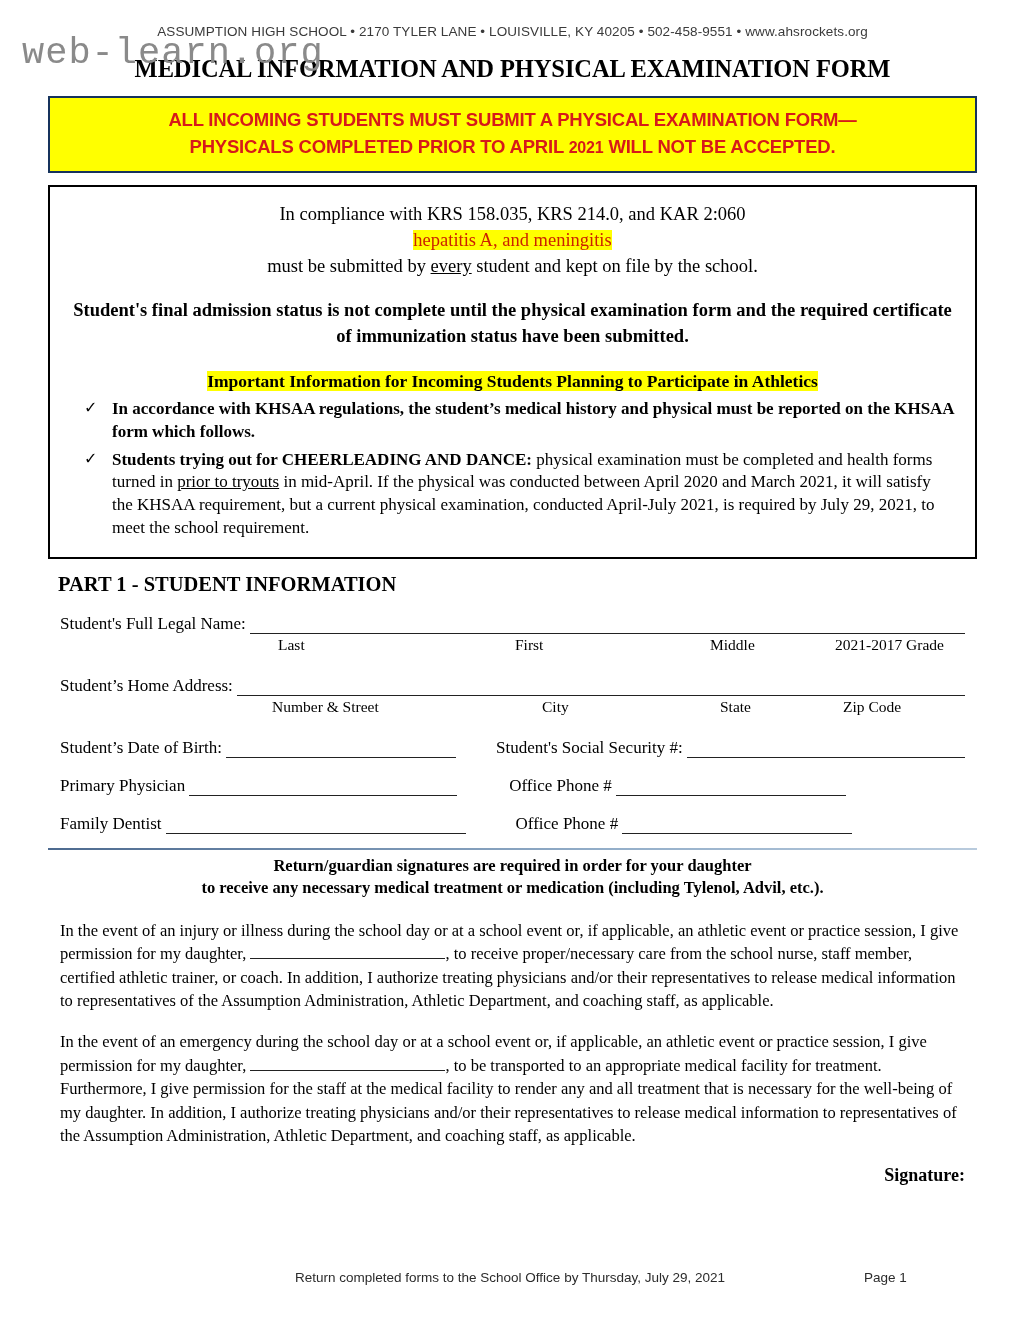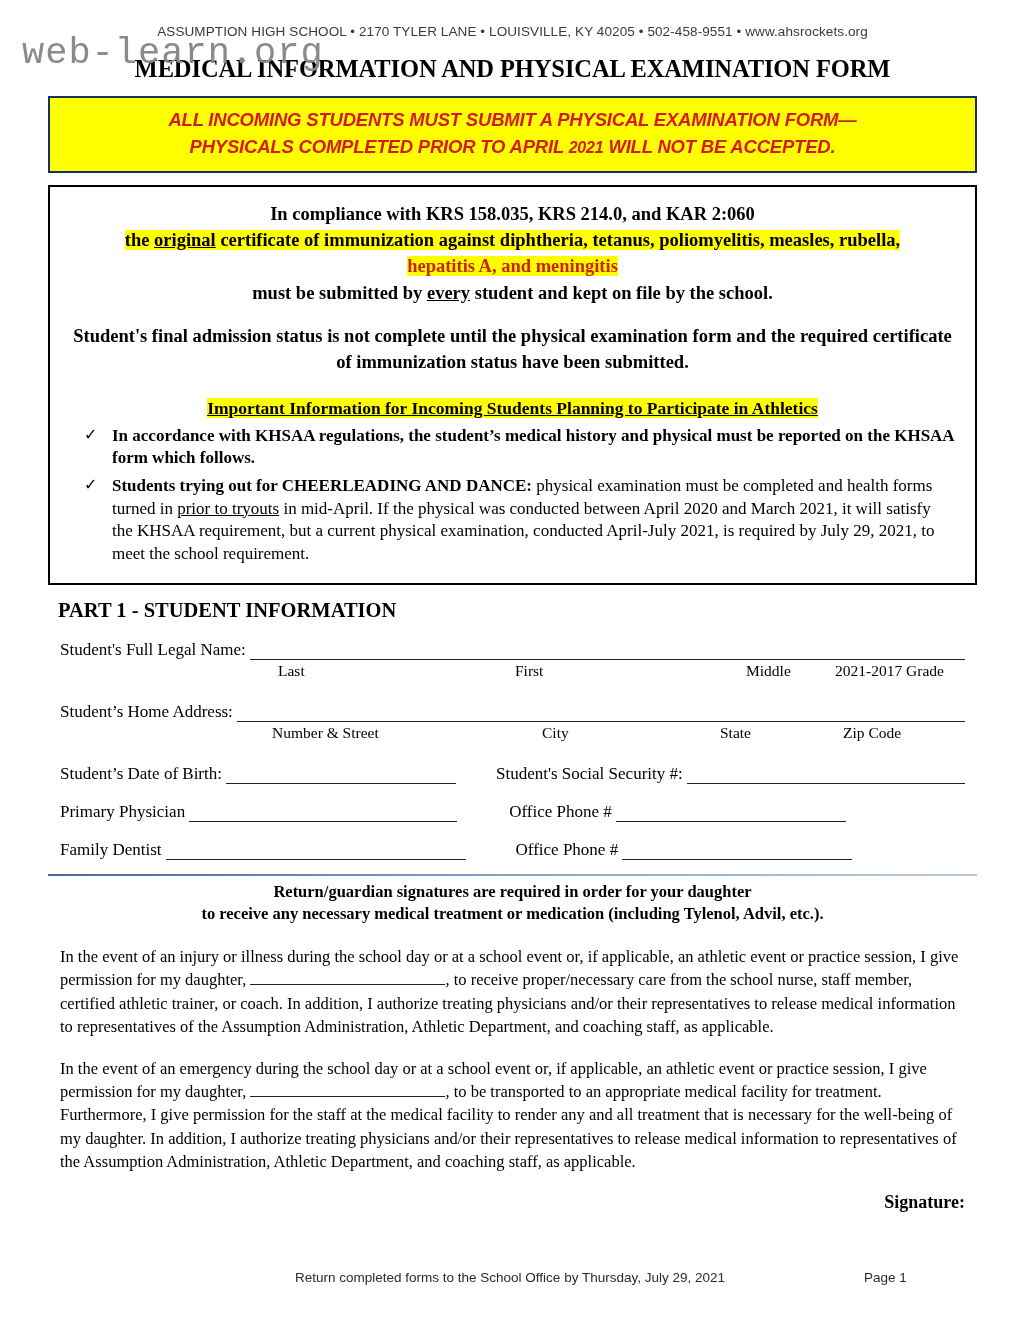--- a/index.html
+++ b/index.html
@@ -64,33 +64,32 @@
     padding: 9px 10px 11px 10px;
     text-align: center;
   }
   .alert-line {
     font-family: "Liberation Sans", sans-serif;
     font-weight: bold;
     font-size: 18.5px;
     color: #d61a1a;
     line-height: 1.42;
     letter-spacing: -0.2px;
-    font-style: italic;
   }
   .alert-line .small-year { font-size: 16px; }
 
   
   .compliance-box {
     margin: 12px 48px 0 48px;
     border: 2px solid #000000;
     padding: 14px 14px 18px 14px;
   }
   .comp-center {
     text-align: center;
-    font-weight: bold;
+    font-weight: normal;
     font-size: 18.5px;
     line-height: 1.42;
   }
   .hl { background: #ffff00; }
   .hl-red { background: #ffff00; color: #cc2200; margin-top: 28px; }
   .u { text-decoration: underline; }
 
   .comp-para {
     text-align: center;
     font-weight: bold;
@@ -100,21 +99,20 @@
   }
 
   .athletics-head {
     text-align: center;
     margin-top: 22px;
   }
   .athletics-head span {
     background: #ffff00;
     font-weight: bold;
     font-size: 17.5px;
-    text-decoration: underline;
   }
 
   ul.checklist {
     list-style: none;
     margin: 6px 0 0 0;
     padding: 0 6px 0 14px;
   }
   ul.checklist > li {
     position: relative;
     padding-left: 34px;
@@ -259,21 +257,20 @@
 
   <div class="alert-banner">
     <div class="alert-line">ALL INCOMING STUDENTS MUST SUBMIT A PHYSICAL EXAMINATION FORM—</div>
     <div class="alert-line"><span>PHYSICALS COMPLETED PRIOR TO APRIL </span><span class="small-year">2021</span><span> WILL NOT BE ACCEPTED.</span></div>
   </div>
 
   <div class="compliance-box">
 
     <div class="comp-center">In compliance with KRS 158.035, KRS 214.0, and KAR 2:060</div>
 
-    <div class="comp-center"><span class="hl">the </span><span class="hl u">original</span><span class="hl"> certificate of immunization against diphtheria, tetanus, poliomyelitis, measles, rubella,</span></div>
 
     <div class="comp-center"><span class="hl-red">hepatitis A, and meningitis</span></div>
 
     <div class="comp-center"><span>must be submitted by </span><span class="u">every</span><span> student and kept on file by the school.</span></div>
 
     <div class="comp-para">Student's final admission status is not complete until the physical examination form and the required certificate of immunization status have been submitted.</div>
 
     <div class="athletics-head"><span>Important Information for Incoming Students Planning to Participate in Athletics</span></div>
 
     <ul class="checklist">
@@ -292,21 +289,21 @@
 
   <div class="form-area">
 
     <div class="fld-row">
       <span class="fld-label">Student's Full Legal Name:</span>
       <span class="rule"></span>
     </div>
     <div class="sublabels">
       <span style="left:218px">Last</span>
       <span style="left:455px">First</span>
-      <span style="left:686px">Middle</span>
+      <span style="left:650px">Middle</span>
       <span style="left:775px">2021-2017 Grade</span>
     </div>
 
     <div class="row-gap"></div>
 
     <div class="fld-row">
       <span class="fld-label">Student’s Home Address:</span>
       <span class="rule"></span>
     </div>
     <div class="sublabels">

